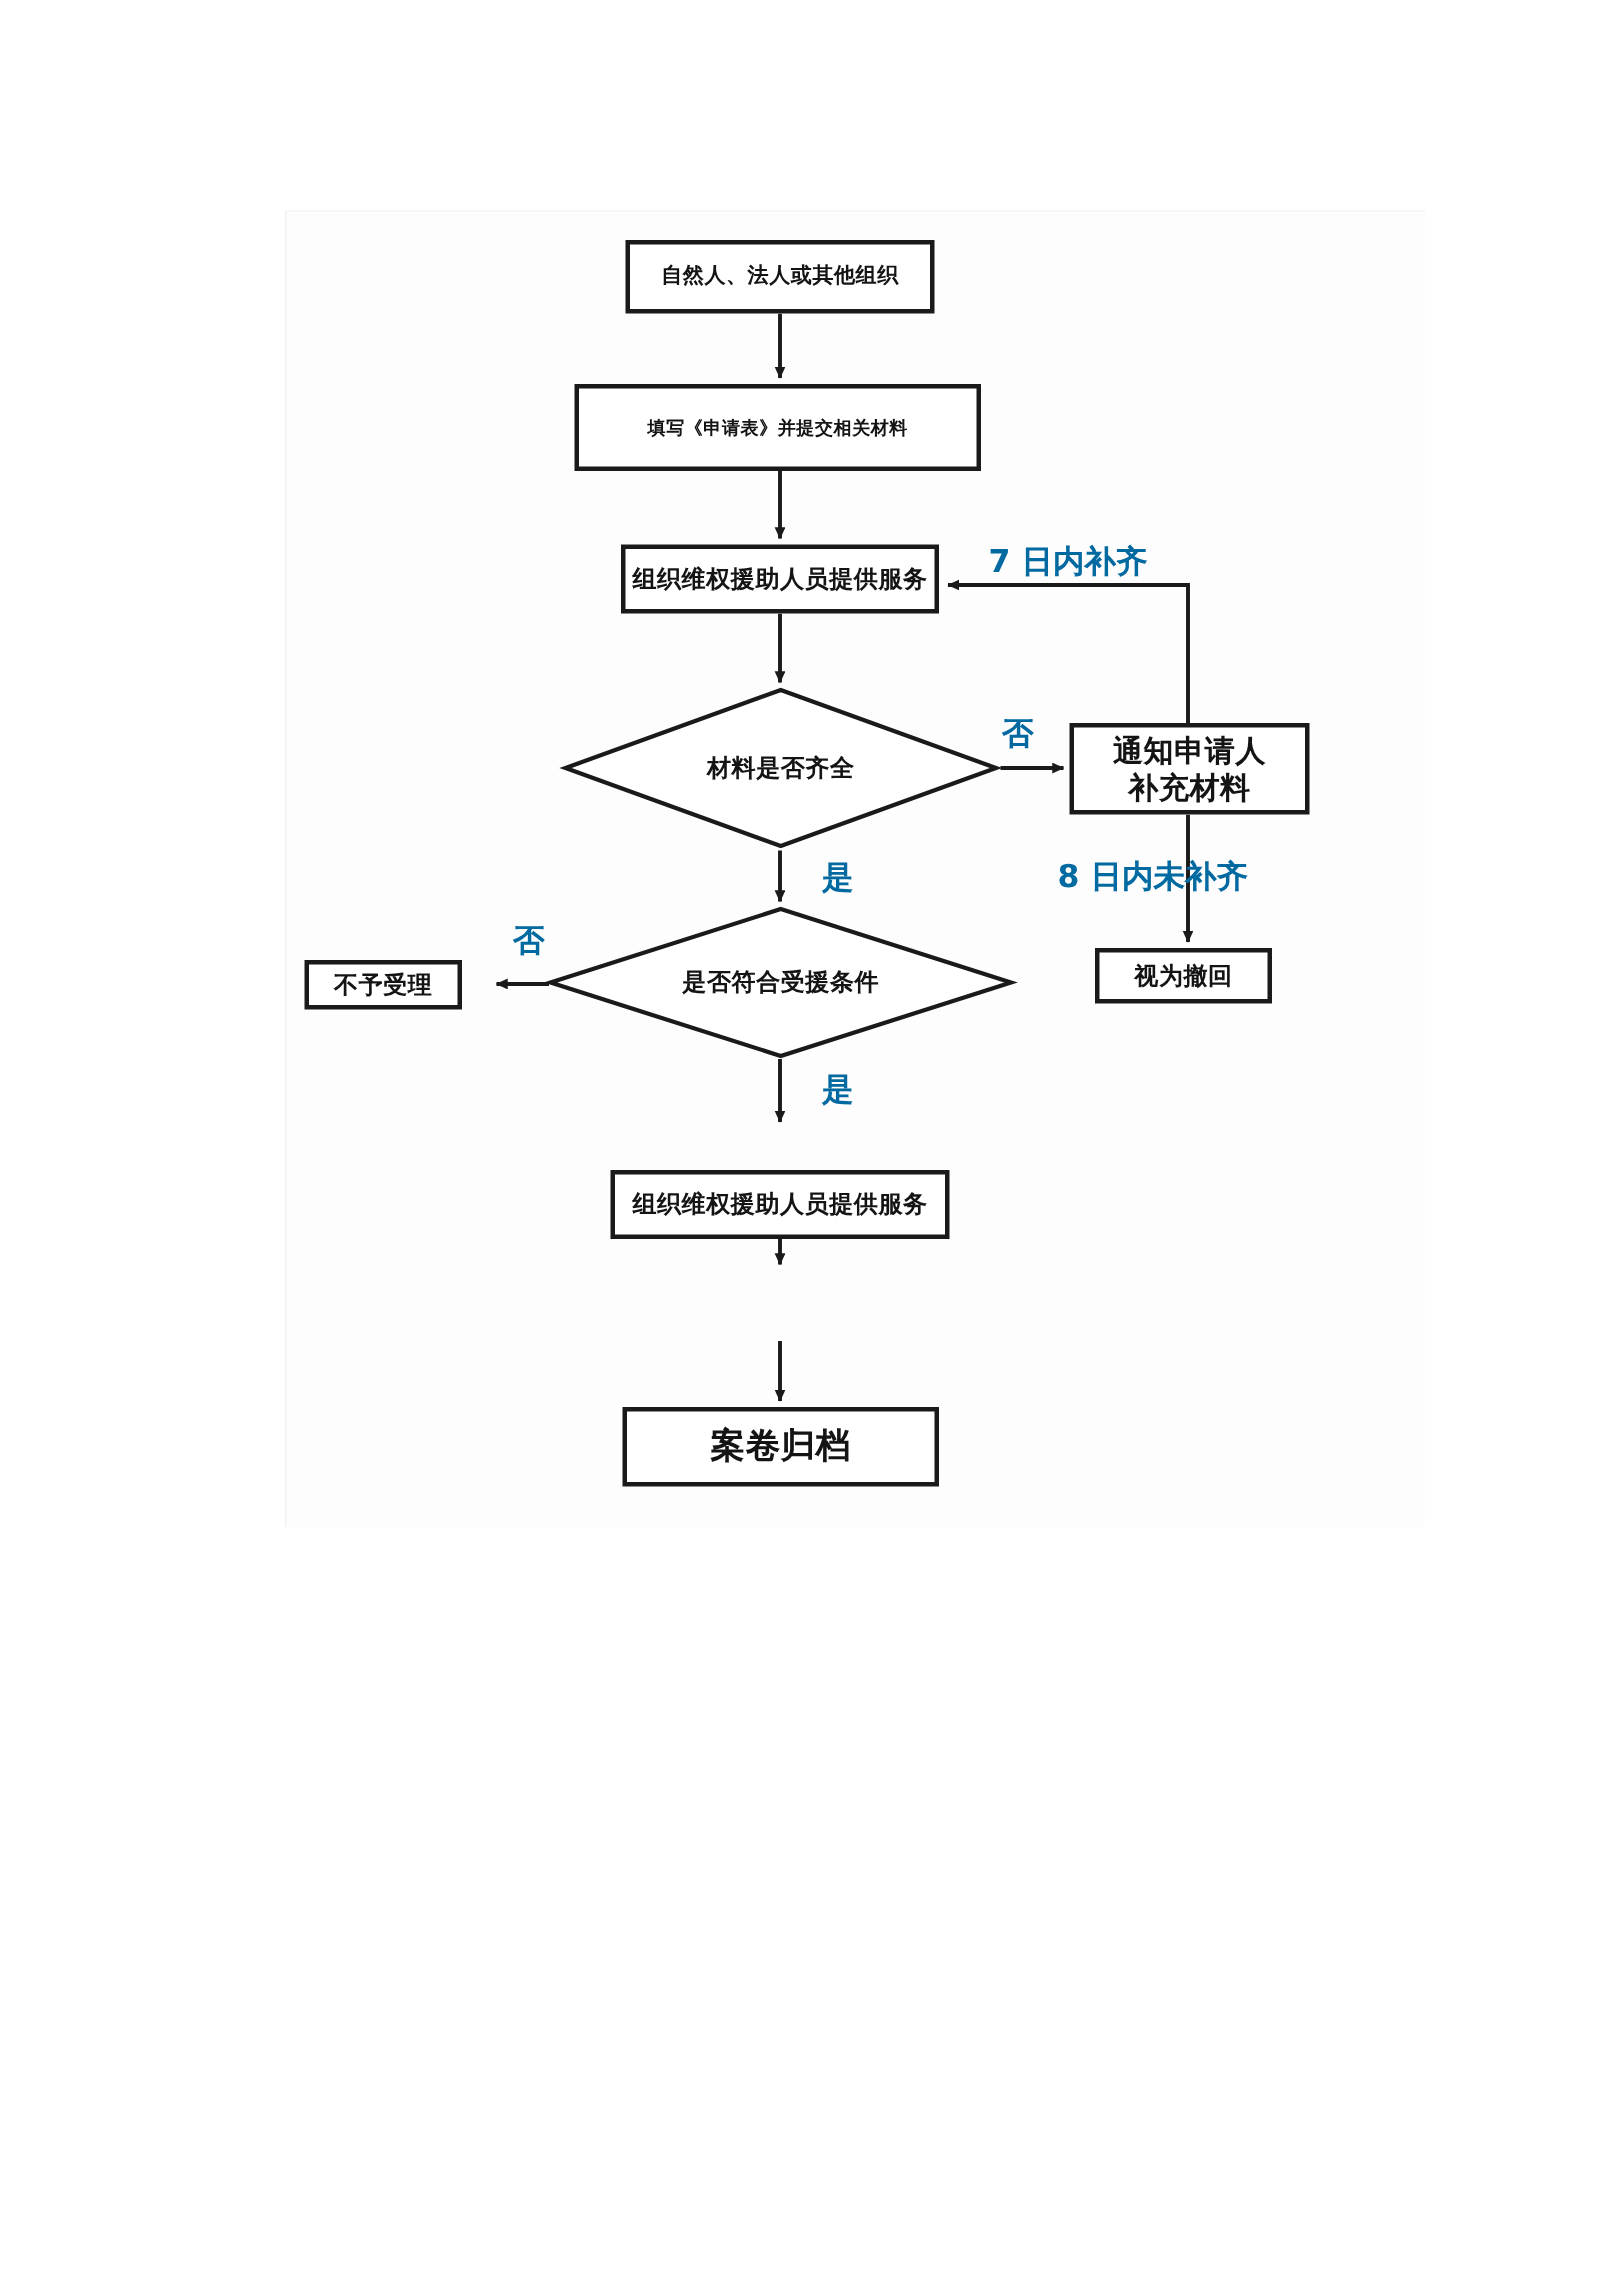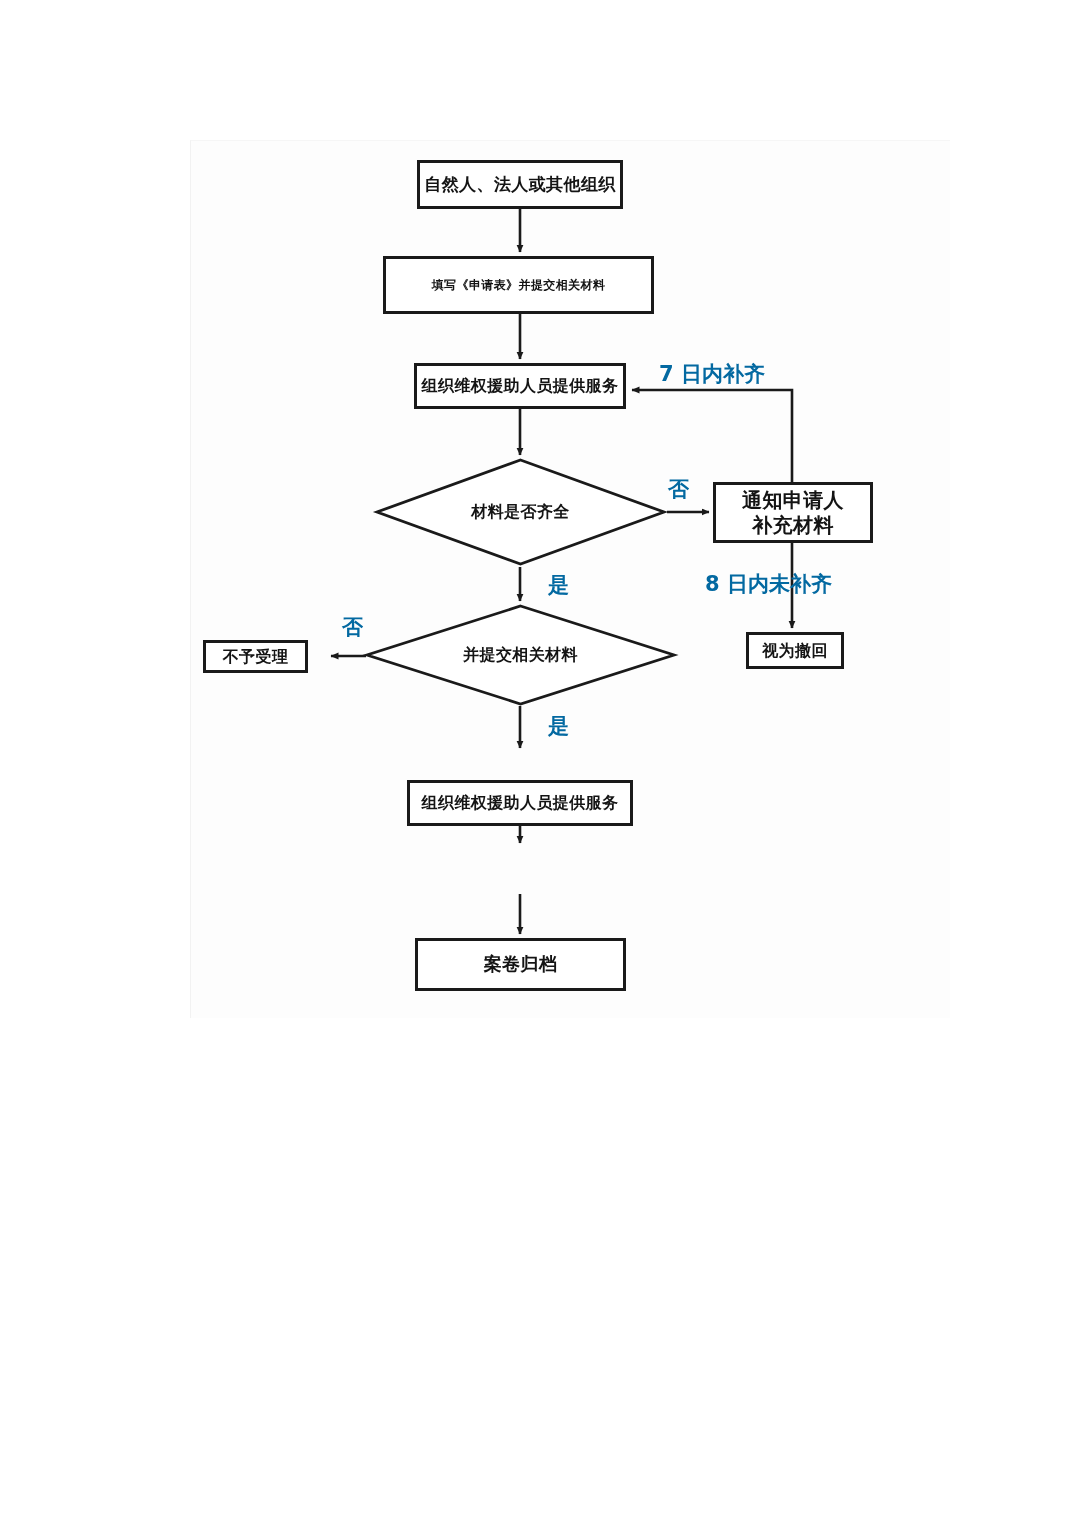--- a/index.html
+++ b/index.html
@@ -57,45 +57,45 @@
   .node-label {
     font-weight: bold;
     letter-spacing: 0.4px;
     line-height: 1.25;
     white-space: pre-line;
     color: #141414;
   }
 
   
   #node-applicant      { left: 417px; top: 160px; width: 206px; height: 49px; }
-  #node-applicant .node-label      { font-size: 17px; }
+  #node-applicant .node-label      { font-size: 14px; }
 
   #node-form           { left: 383px; top: 256px; width: 271px; height: 58px; }
   #node-form .node-label           { font-size: 12px; }
 
   #node-agency         { left: 414px; top: 363px; width: 212px; height: 46px; }
   #node-agency .node-label         { font-size: 16px; }
 
   #node-notify         { left: 713px; top: 482px; width: 160px; height: 61px; }
   #node-notify .node-label         { font-size: 20px; text-align: center; }
 
-  #node-withdrawn      { left: 730px; top: 632px; width: 98px; height: 37px; margin-left: 16px; }
+  #node-withdrawn      { left: 730px; top: 632px; width: 118px; height: 37px; }
   #node-withdrawn .node-label      { font-size: 16px; }
 
   #node-reject         { left: 203px; top: 640px; width: 105px; height: 33px; }
   #node-reject .node-label         { font-size: 16px; }
 
   #node-service        { left: 407px; top: 780px; width: 226px; height: 46px; }
   #node-service .node-label        { font-size: 16px; }
 
   #node-opinion        { left: 415px; top: 847px; width: 208px; height: 47px; }
   #node-opinion .node-label        { font-size: 16px; }
 
   #node-archive        { left: 415px; top: 938px; width: 211px; height: 53px; }
-  #node-archive .node-label        { font-size: 18px; }
+  #node-archive .node-label        { font-size: 23px; }
 
   
   .diamond {
     position: absolute;
     z-index: 3;
   }
   .diamond svg {
     position: absolute;
     left: 0;
     top: 0;
@@ -201,21 +201,21 @@
   </div>
 
   <div class="node rect" id="node-withdrawn">
     <span class="node-label">视为撤回</span>
   </div>
 
   <div class="diamond" id="node-eligible">
     <svg width="311" height="102" viewBox="0 0 311 102">
       <polygon points="155.5,2 309,51 155.5,100 2,51" fill="#ffffff" stroke="#1a1a1a" stroke-width="2.8"></polygon>
     </svg>
-    <span class="node-label">并提交相关材料</span>
+    <span class="node-label">是否符合受援条件</span>
   </div>
 
   <div class="node rect" id="node-reject">
     <span class="node-label">不予受理</span>
   </div>
 
   <div class="node rect" id="node-service">
     <span class="node-label">组织维权援助人员提供服务</span>
   </div>
 

